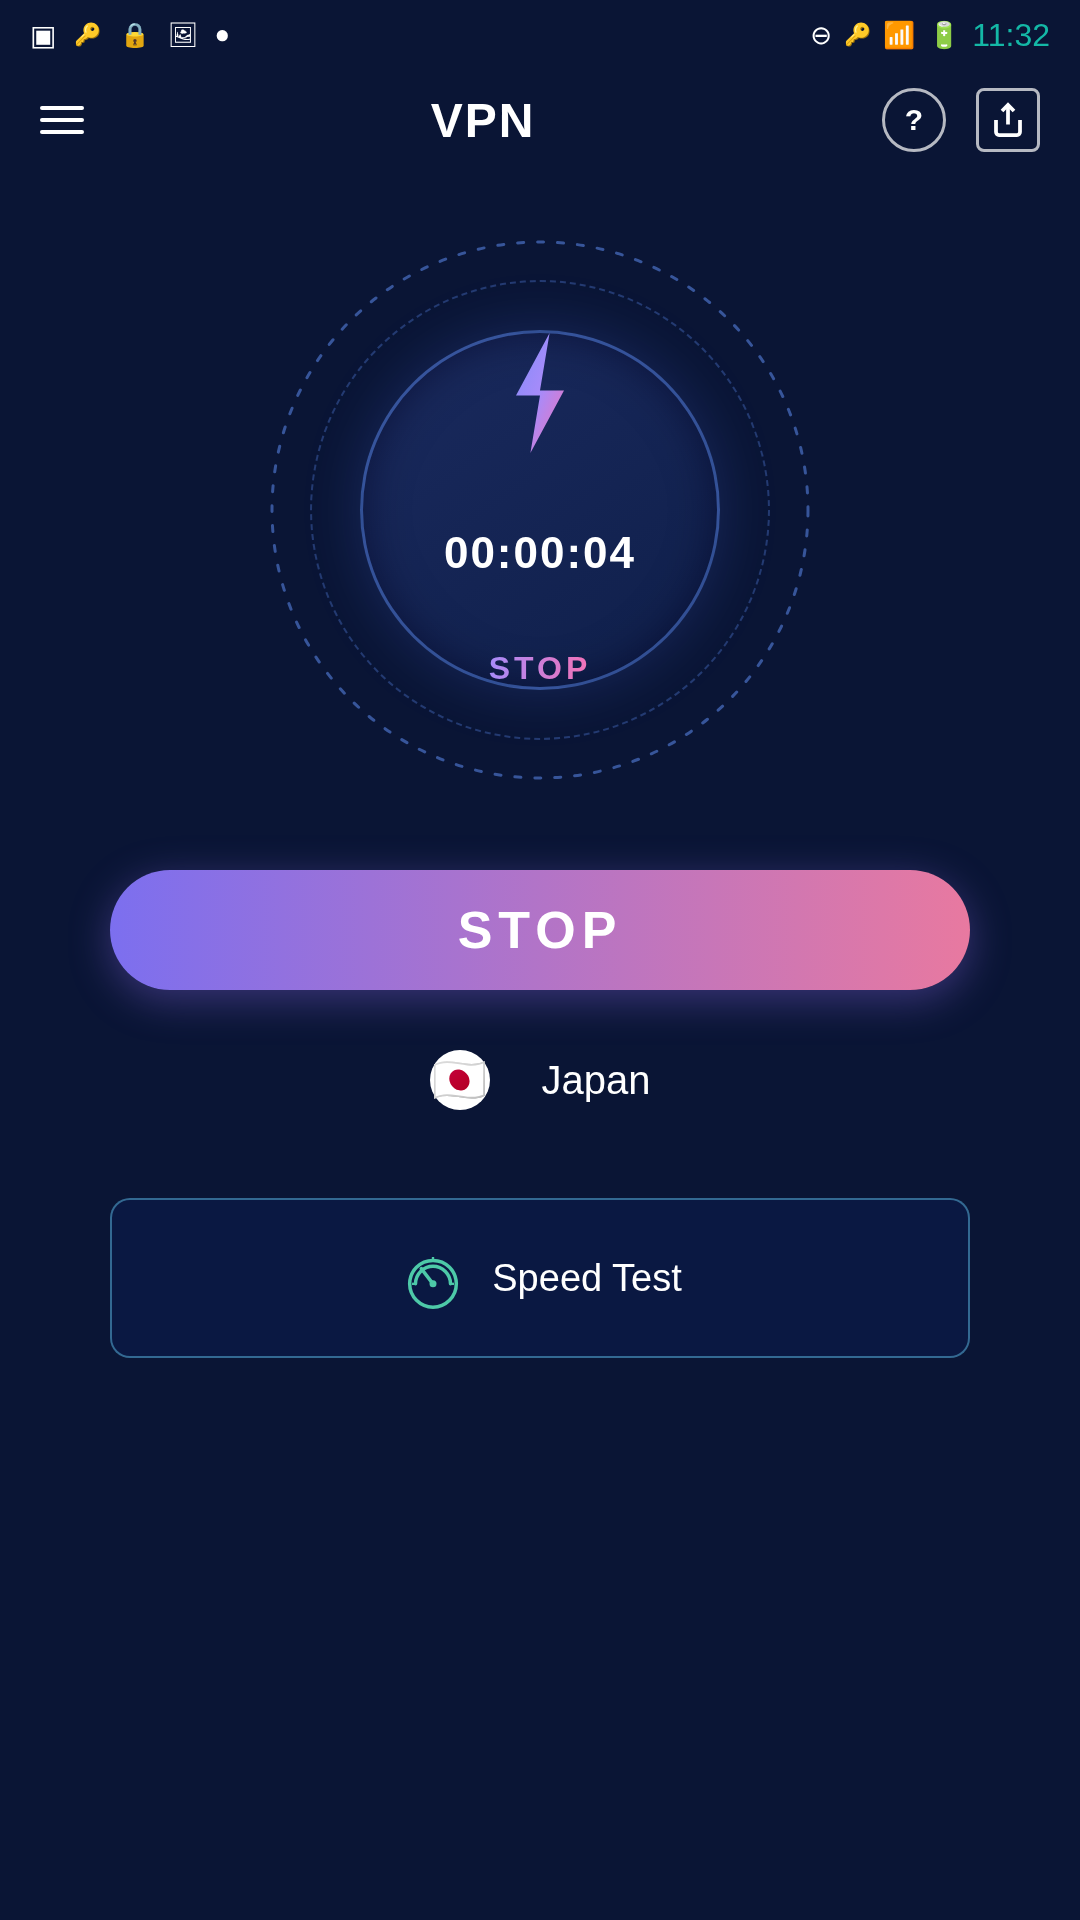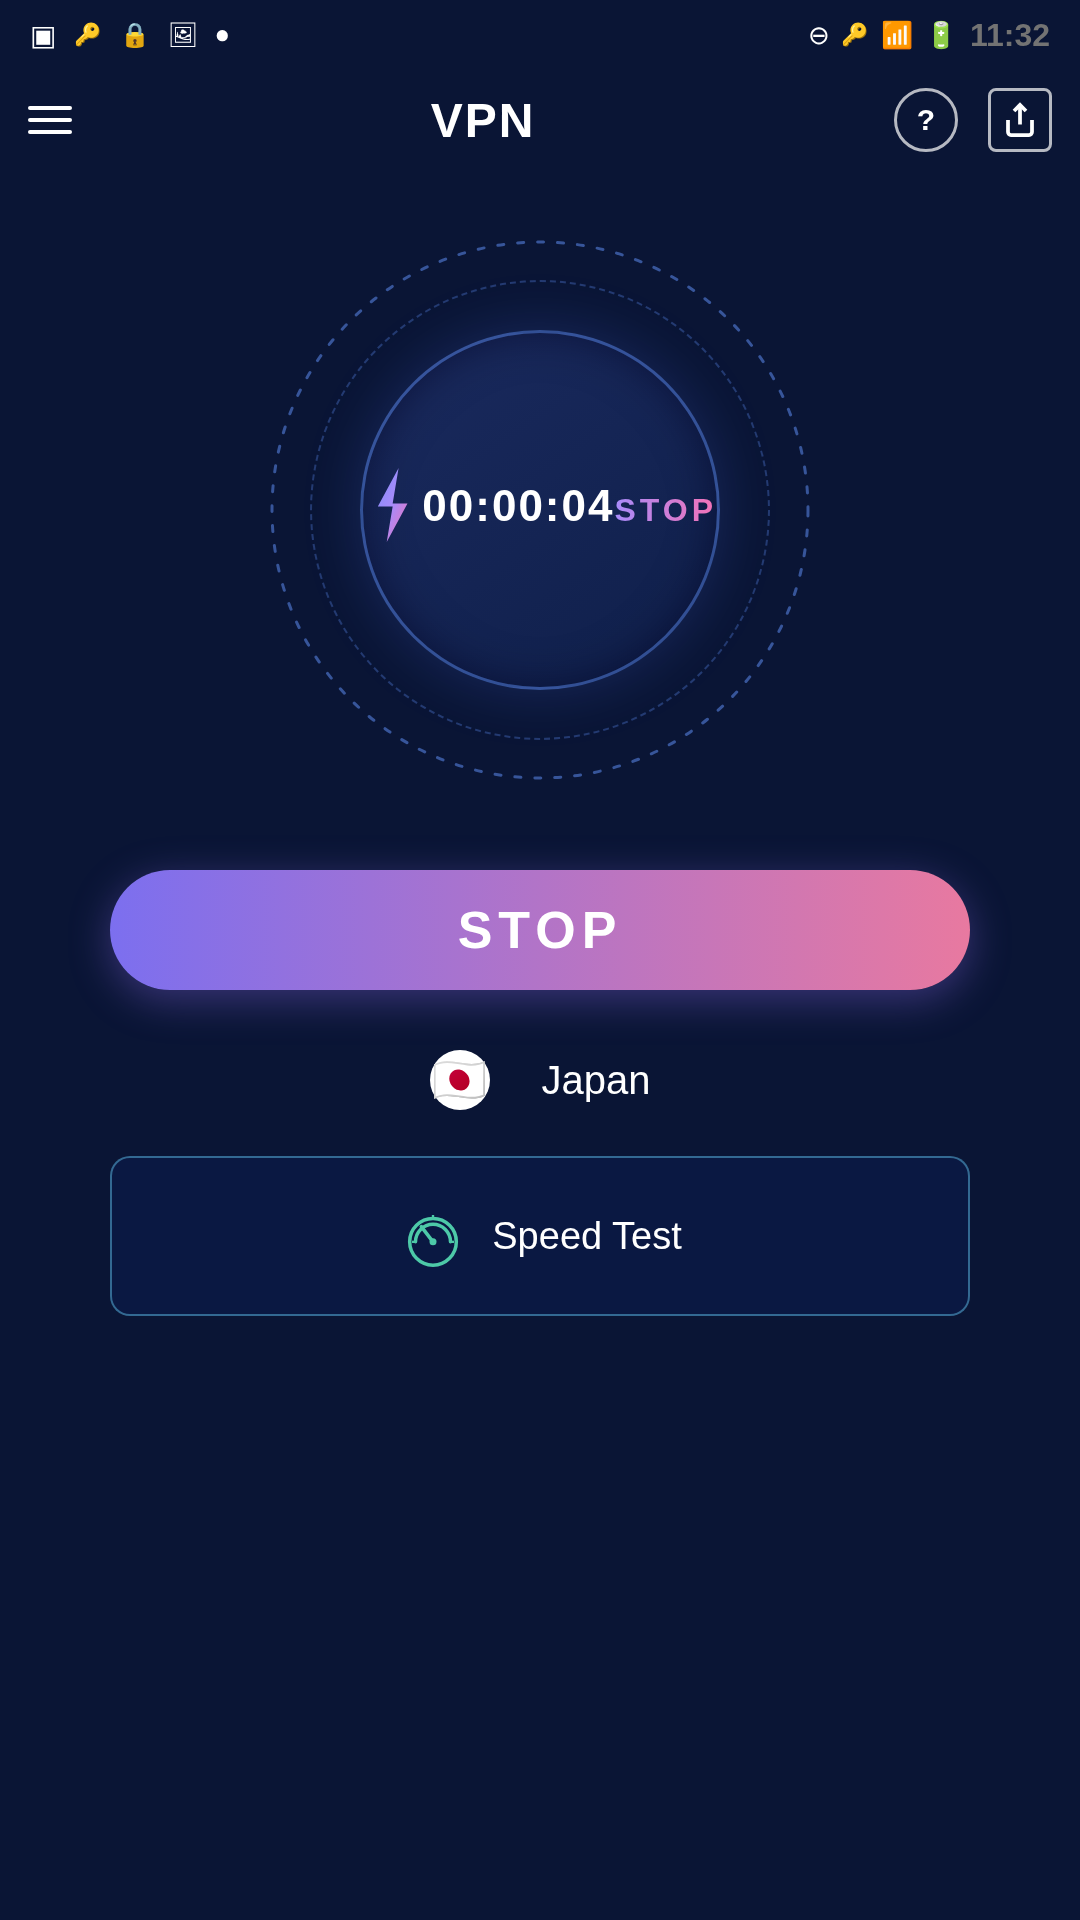--- a/index.html
+++ b/index.html
@@ -39,32 +39,32 @@
     .status-right {
       display: flex;
       align-items: center;
       gap: 12px;
       color: white;
       font-size: 28px;
     }
 
     .status-time {
       font-size: 32px;
-      font-weight: 700;
-      color: #737373;
+      font-weight: 400;
+      color: #14b8a6;
     }
 
     
     .app-header {
       width: 100%;
       height: 100px;
       display: flex;
       align-items: center;
       justify-content: space-between;
-      padding: 0 28px;
+      padding: 0 40px;
     }
 
     .header-menu-icon {
       display: flex;
       flex-direction: column;
       gap: 8px;
       cursor: pointer;
     }
 
     .header-menu-icon span {
@@ -128,20 +128,21 @@
       border: 2px dashed rgba(100, 150, 255, 0.3);
     }
 
     .vpn-button-circle {
       width: 360px;
       height: 360px;
       border-radius: 50%;
       background: linear-gradient(145deg, #1a2a5e, #0f1f4a);
       border: 3px solid rgba(100, 150, 255, 0.4);
       display: flex;
+      flex-direction: column;
       align-items: center;
       justify-content: space-between;
       cursor: pointer;
       position: relative;
       z-index: 2;
       box-shadow: 0 0 60px rgba(80, 120, 255, 0.2), inset 0 0 40px rgba(0,0,30,0.5);
     }
 
     .lightning-icon {
       width: 100px;
@@ -205,21 +206,21 @@
       color: white;
       font-size: 40px;
       font-weight: 500;
       margin-left: 32px;
     }
 
     
     .bottom-buttons {
       display: flex;
       gap: 40px;
-      margin-top: 46px;
+      margin-top: 88px;
       width: 860px;
     }
 
     .bottom-btn {
       flex: 1;
       height: 160px;
       border-radius: 20px;
       border: 2px solid rgba(80, 160, 200, 0.6);
       background: rgba(10, 25, 70, 0.8);
       display: flex;

